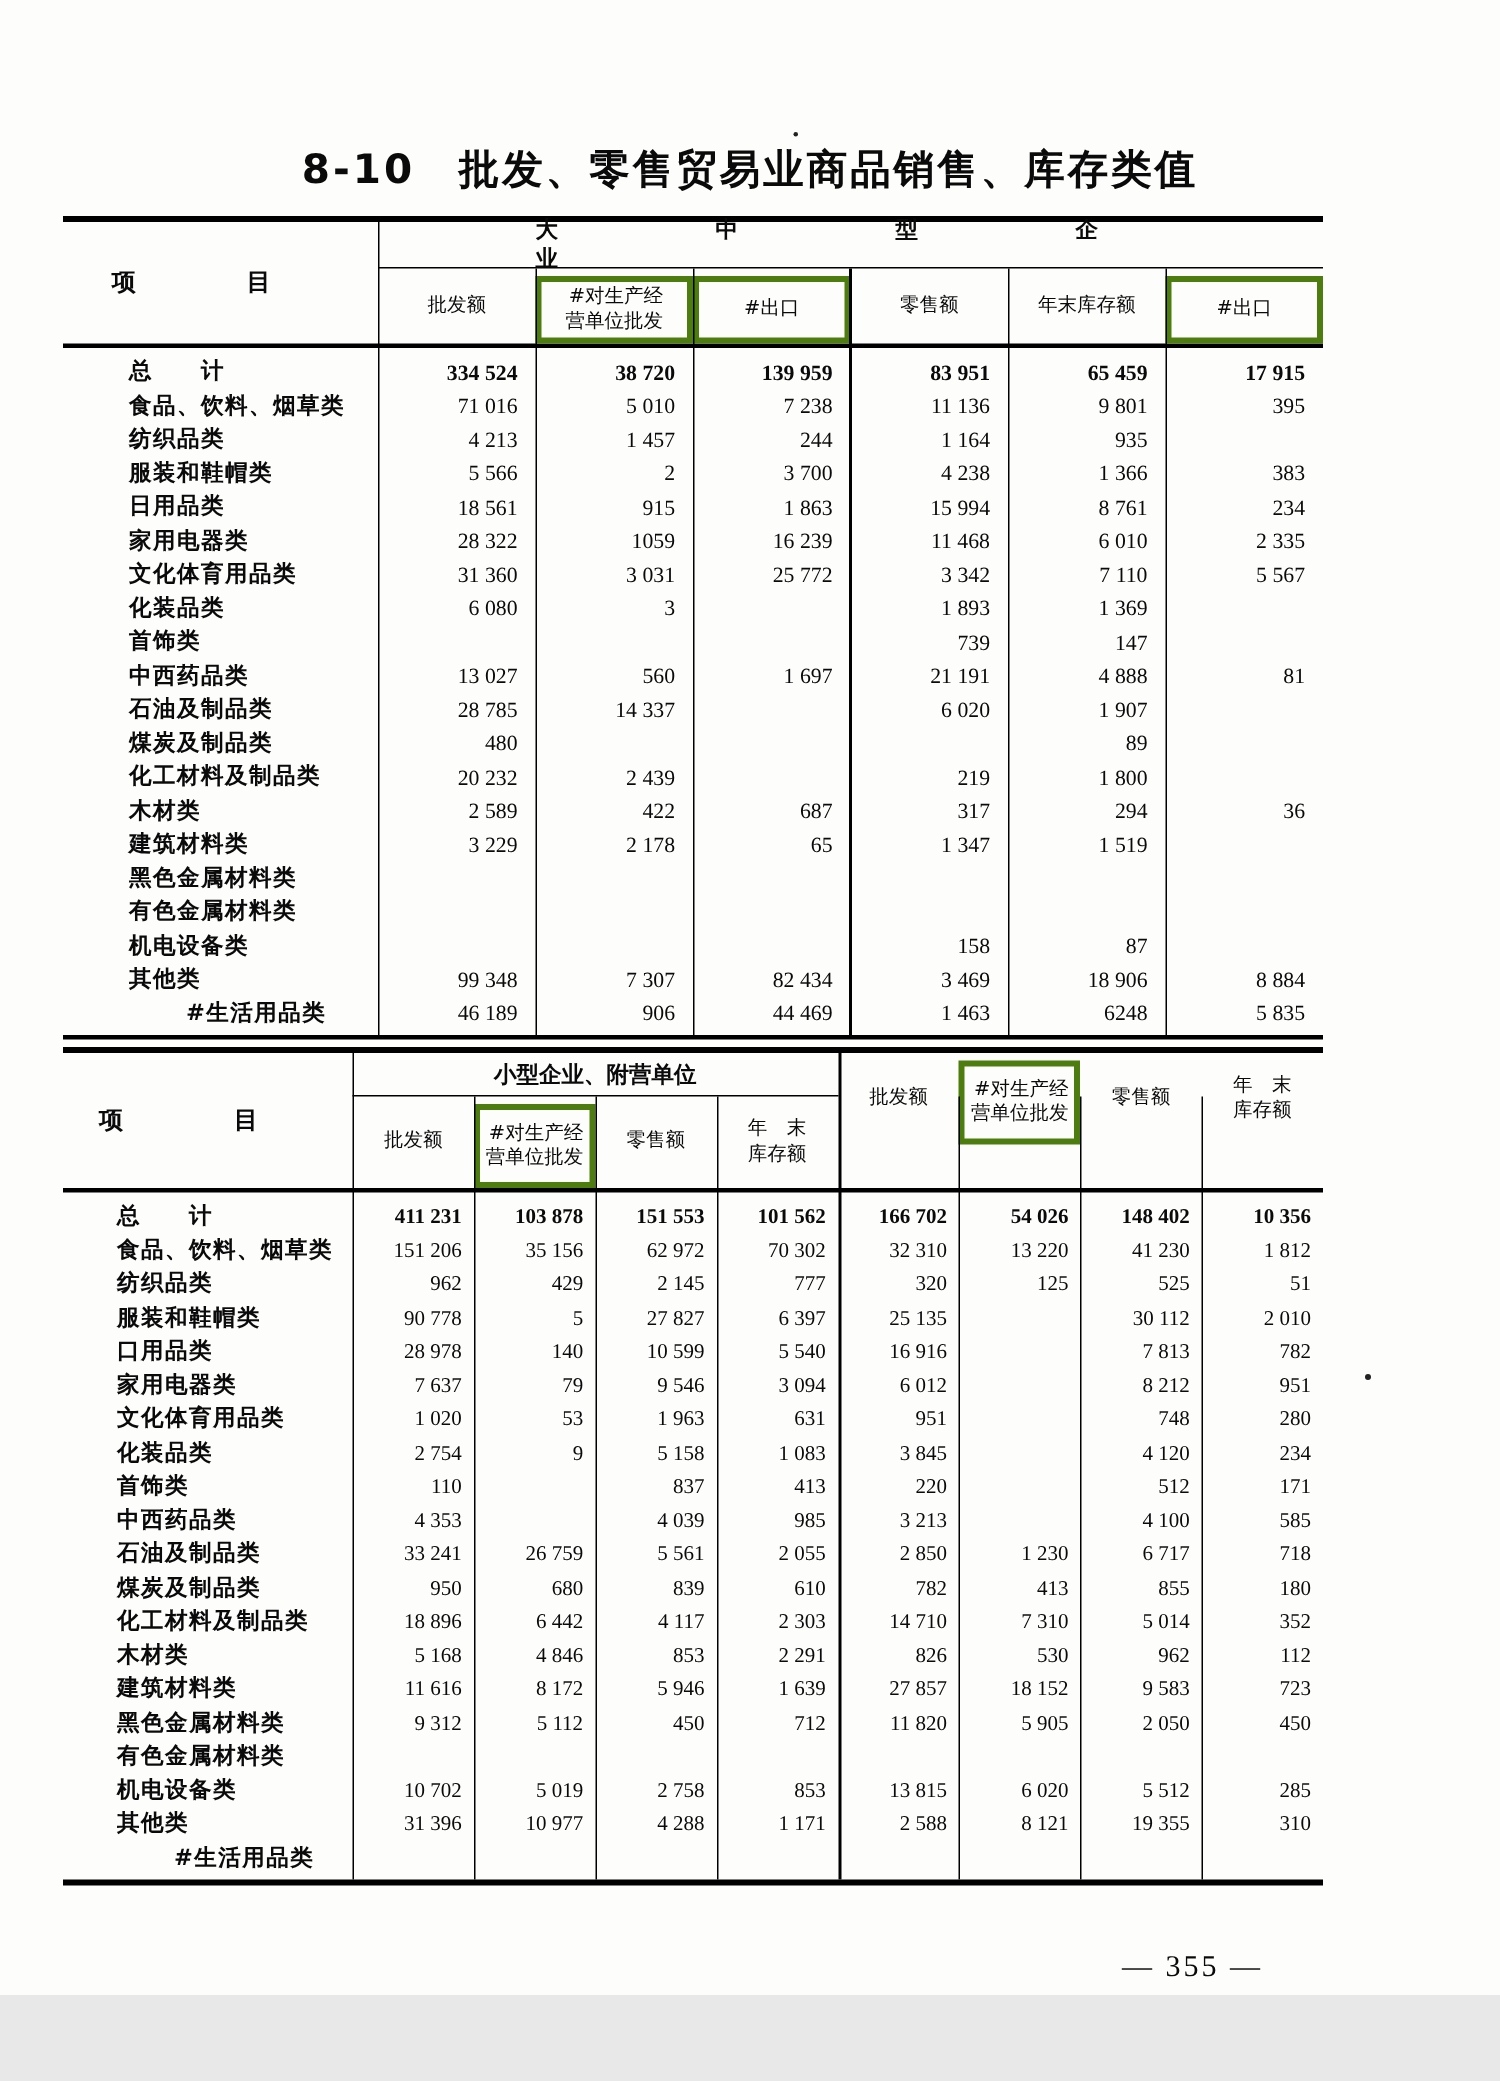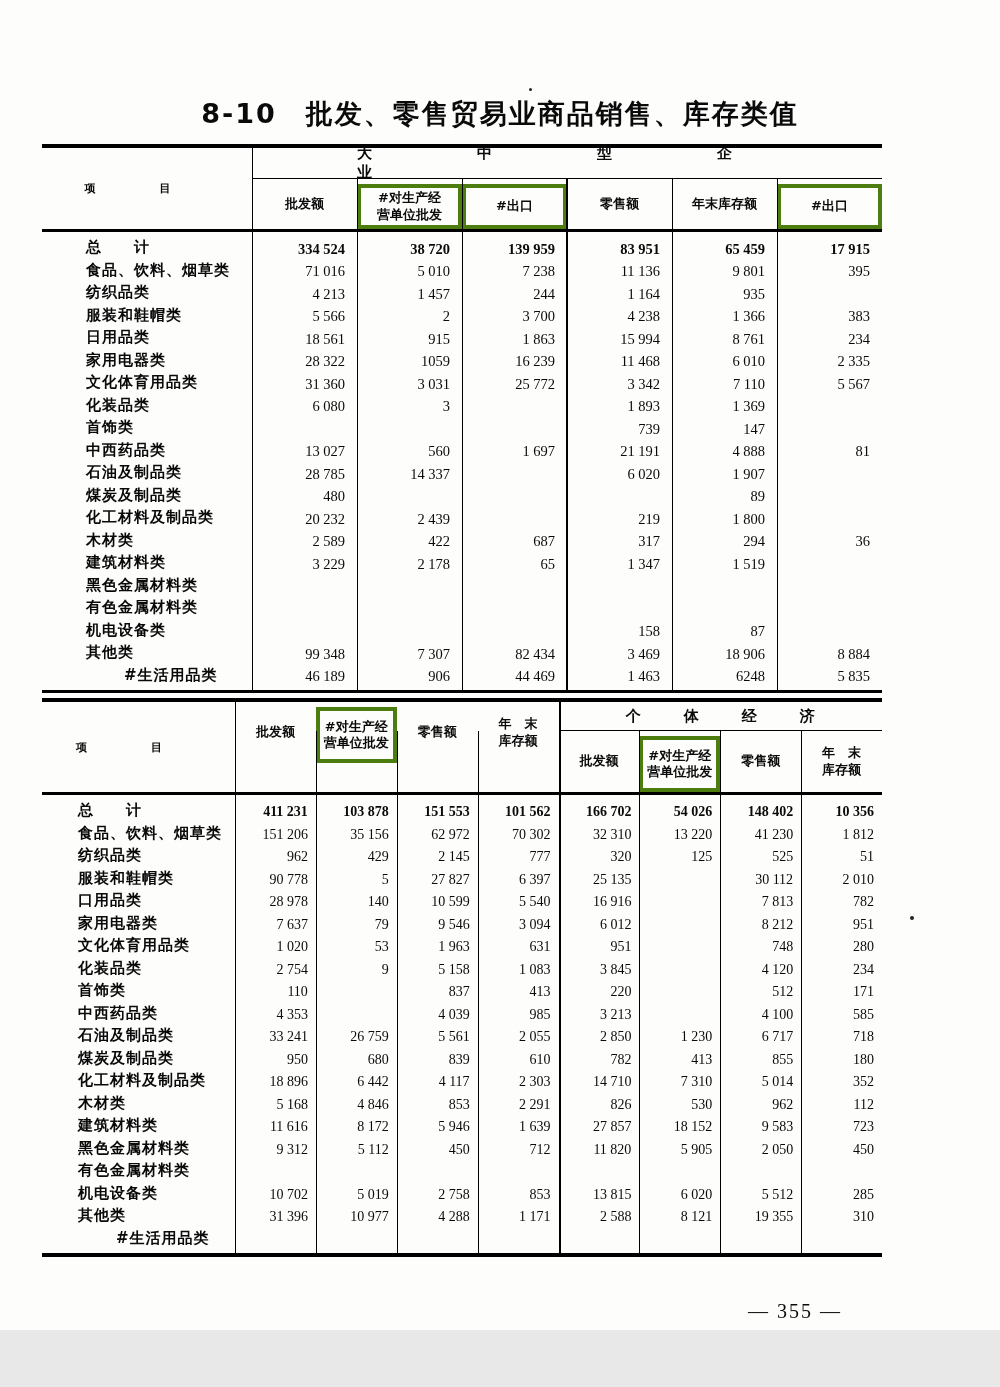--- a/index.html
+++ b/index.html
@@ -43,21 +43,21 @@
     border-top:4px solid #000;
     border-bottom:3px solid #000;
     box-sizing:content-box;
   }
   .tbl1{margin-top:12px;}
   .tbl2{margin-top:5px;border-bottom-width:4px;}
   .thead{border-bottom:3px solid #000;display:flex;}
   .h-item{
     display:flex;align-items:center;justify-content:center;
     font-family:"DejaVu Sans","Liberation Sans",sans-serif;
-    font-weight:bold;font-size:11px;letter-spacing:14px;padding-left:14px;
+    font-weight:bold;font-size:16px;letter-spacing:14px;padding-left:14px;
     box-sizing:border-box;
   }
   .tbl1 .h-item{width:210px;}
   .tbl2 .h-item{width:193px;}
   .h-rest{flex:1;display:flex;padding-left:39px;}
   .h-group{display:flex;flex-direction:column;flex:1;}
   .h-gl{
     display:flex;align-items:center;justify-content:center;
     border-bottom:1px solid #000;
     font-family:"DejaVu Sans","Liberation Sans",sans-serif;
@@ -66,23 +66,23 @@
   }
   .tbl1 .h-gl{height:31px;letter-spacing:105px;padding-left:105px;}
   .tbl2 .h-gl{height:29px;}
   .h-gl.sp{letter-spacing:14px;padding-left:14px;}
   .h-sub{display:flex;}
   .tbl1 .h-sub{height:50px;}
   .tbl2 .h-sub{height:61px;}
   .h-cell{
     box-sizing:border-box;
     display:flex;align-items:center;justify-content:center;
-    text-align:center;white-space:pre-line;
+    text-align:right;white-space:pre-line;
     font-family:"DejaVu Sans","Liberation Sans",sans-serif;
-    font-weight:bold;font-size:13px;line-height:1.25;
+    font-weight:normal;font-size:13px;line-height:1.25;
   }
   .tbl1 .h-cell{width:105px;}
   .tbl2 .h-cell{width:80.875px;}
   .h-cell.boxed{align-items:stretch;padding:0;}
   .h-cell.boxed .bx{
     flex:1;margin:5px 0 0 0;
     border:4px solid #4d7c0f;
     display:flex;align-items:center;justify-content:center;
   }
   .h-cell.boxlow .bx{margin-top:5px;}
@@ -335,31 +335,31 @@
     <div class="vline part thick" style="left:524px"></div>
     <div class="vline part" style="left:630px"></div>
     <div class="vline part" style="left:735px"></div>
   </div>
 
   <div class="tbl tbl2">
     <div class="thead">
       <div class="h-item">项　　目</div>
       <div class="h-rest">
         <div class="h-group">
+          <div class="h-gl">小型企业、附营单位</div>
           <div class="h-sub">
             <div class="h-cell">批发额</div>
             <div class="h-cell boxed"><div class="bx">#对生产经
 营单位批发</div></div>
             <div class="h-cell">零售额</div>
             <div class="h-cell">年　末
 库存额</div>
           </div>
         </div>
         <div class="h-group">
-          <div class="h-gl sp">个　体　经　济</div>
           <div class="h-sub">
             <div class="h-cell">批发额</div>
             <div class="h-cell boxed"><div class="bx">#对生产经
 营单位批发</div></div>
             <div class="h-cell">零售额</div>
             <div class="h-cell">年　末
 库存额</div>
           </div>
         </div>
       </div>

